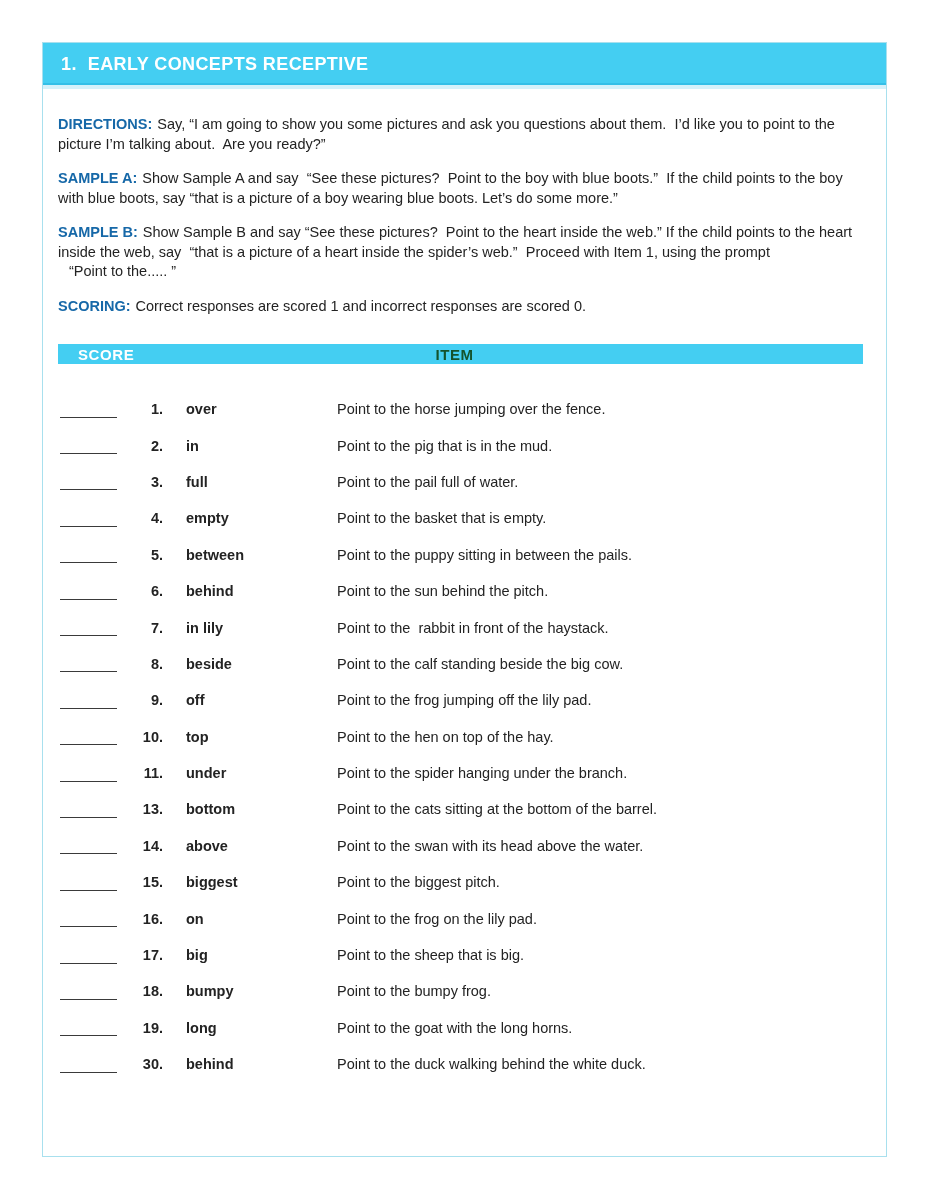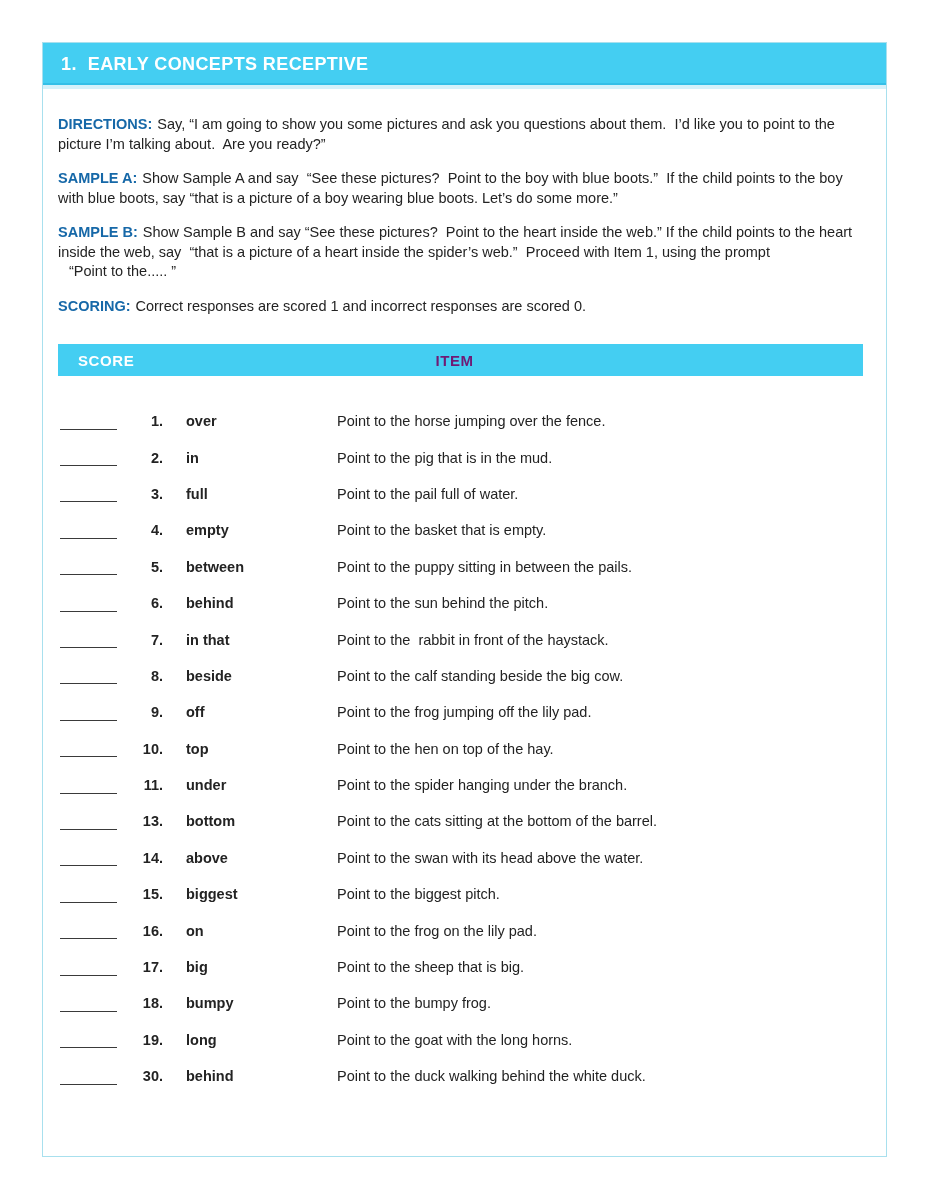--- a/index.html
+++ b/index.html
@@ -25,26 +25,26 @@
     font-weight:bold;font-size:18px;letter-spacing:0.4px;
     box-shadow:inset 0 -2px 0 rgba(0,140,190,0.22);
   }
   .title-number{margin-right:11px;}
   .under-band{height:4px;background:var(--band);}
   .instructions{padding:26px 17px 0 15px;}
   .instr{margin:0 0 15px;font-size:14.5px;line-height:19.5px;white-space:pre-wrap;}
   .instr-label{color:var(--blue);font-weight:bold;margin-right:5px;}
   .line2{display:block;margin-left:11px;}
   .score-bar{
-    margin:28px 23px 0 15px;height:32px;background:var(--accent);
+    margin:28px 23px 0 15px;height:20px;background:var(--accent);
     position:relative;display:flex;align-items:center;
   }
   .score-h{color:#fff;font-weight:bold;font-size:15px;padding-left:20px;letter-spacing:0.6px;}
   .item-h{
-    position:absolute;left:0;right:12px;text-align:center;color:#701a75;
+    position:absolute;left:0;right:12px;text-align:center;color:#14532d;
     font-weight:bold;font-size:15px;letter-spacing:0.6px;
   }
   .items{margin-top:27px;}
   .row{position:relative;height:36.4px;display:flex;align-items:center;font-size:14.5px;}
   .score-blank{
     display:inline-block;width:57px;height:1px;margin-left:17px;
     border-bottom:1.5px solid #3a3a3a;transform:translateY(8px);
   }
   .num{display:inline-block;width:30px;text-align:right;font-weight:bold;margin-left:16px;}
   .word{font-weight:bold;margin-left:23px;}
@@ -112,21 +112,21 @@
   <div class="row">
     <span class="score-blank"></span>
     <span class="num">6.</span>
     <span class="word">behind</span>
     <span class="item-text">Point to the sun behind the pitch.</span>
   </div>
 
   <div class="row">
     <span class="score-blank"></span>
     <span class="num">7.</span>
-    <span class="word">in that</span>
+    <span class="word">in lily</span>
     <span class="item-text">Point to the  rabbit in front of the haystack.</span>
   </div>
 
   <div class="row">
     <span class="score-blank"></span>
     <span class="num">8.</span>
     <span class="word">beside</span>
     <span class="item-text">Point to the calf standing beside the big cow.</span>
   </div>
 

